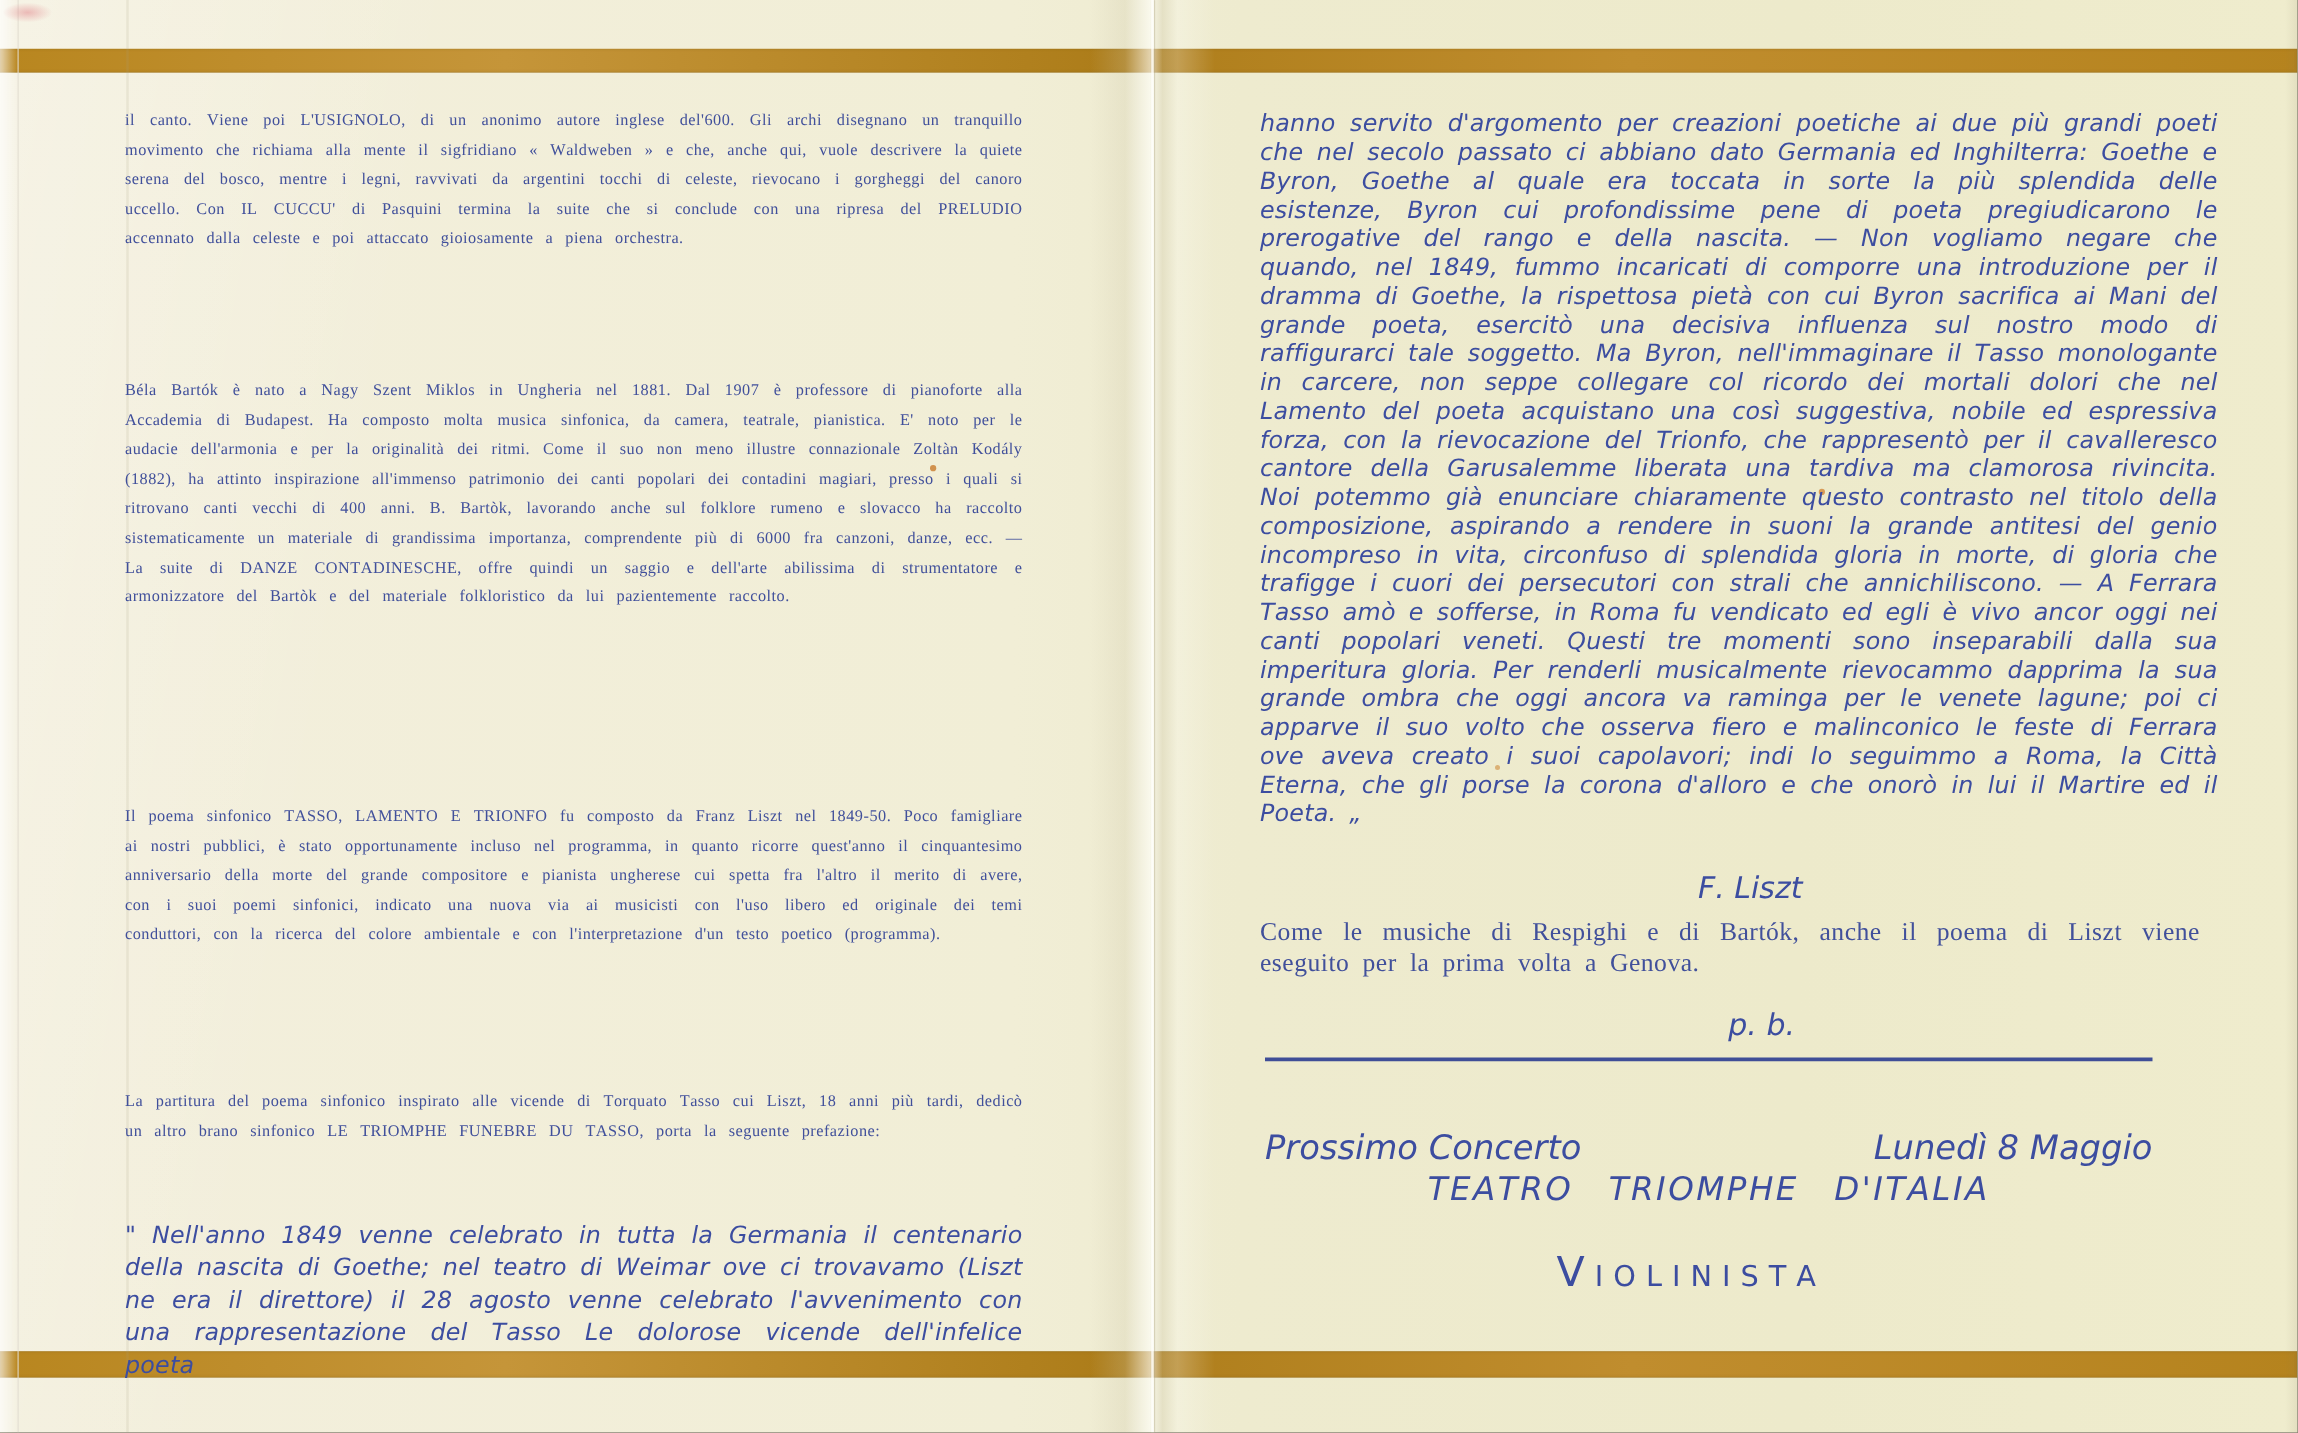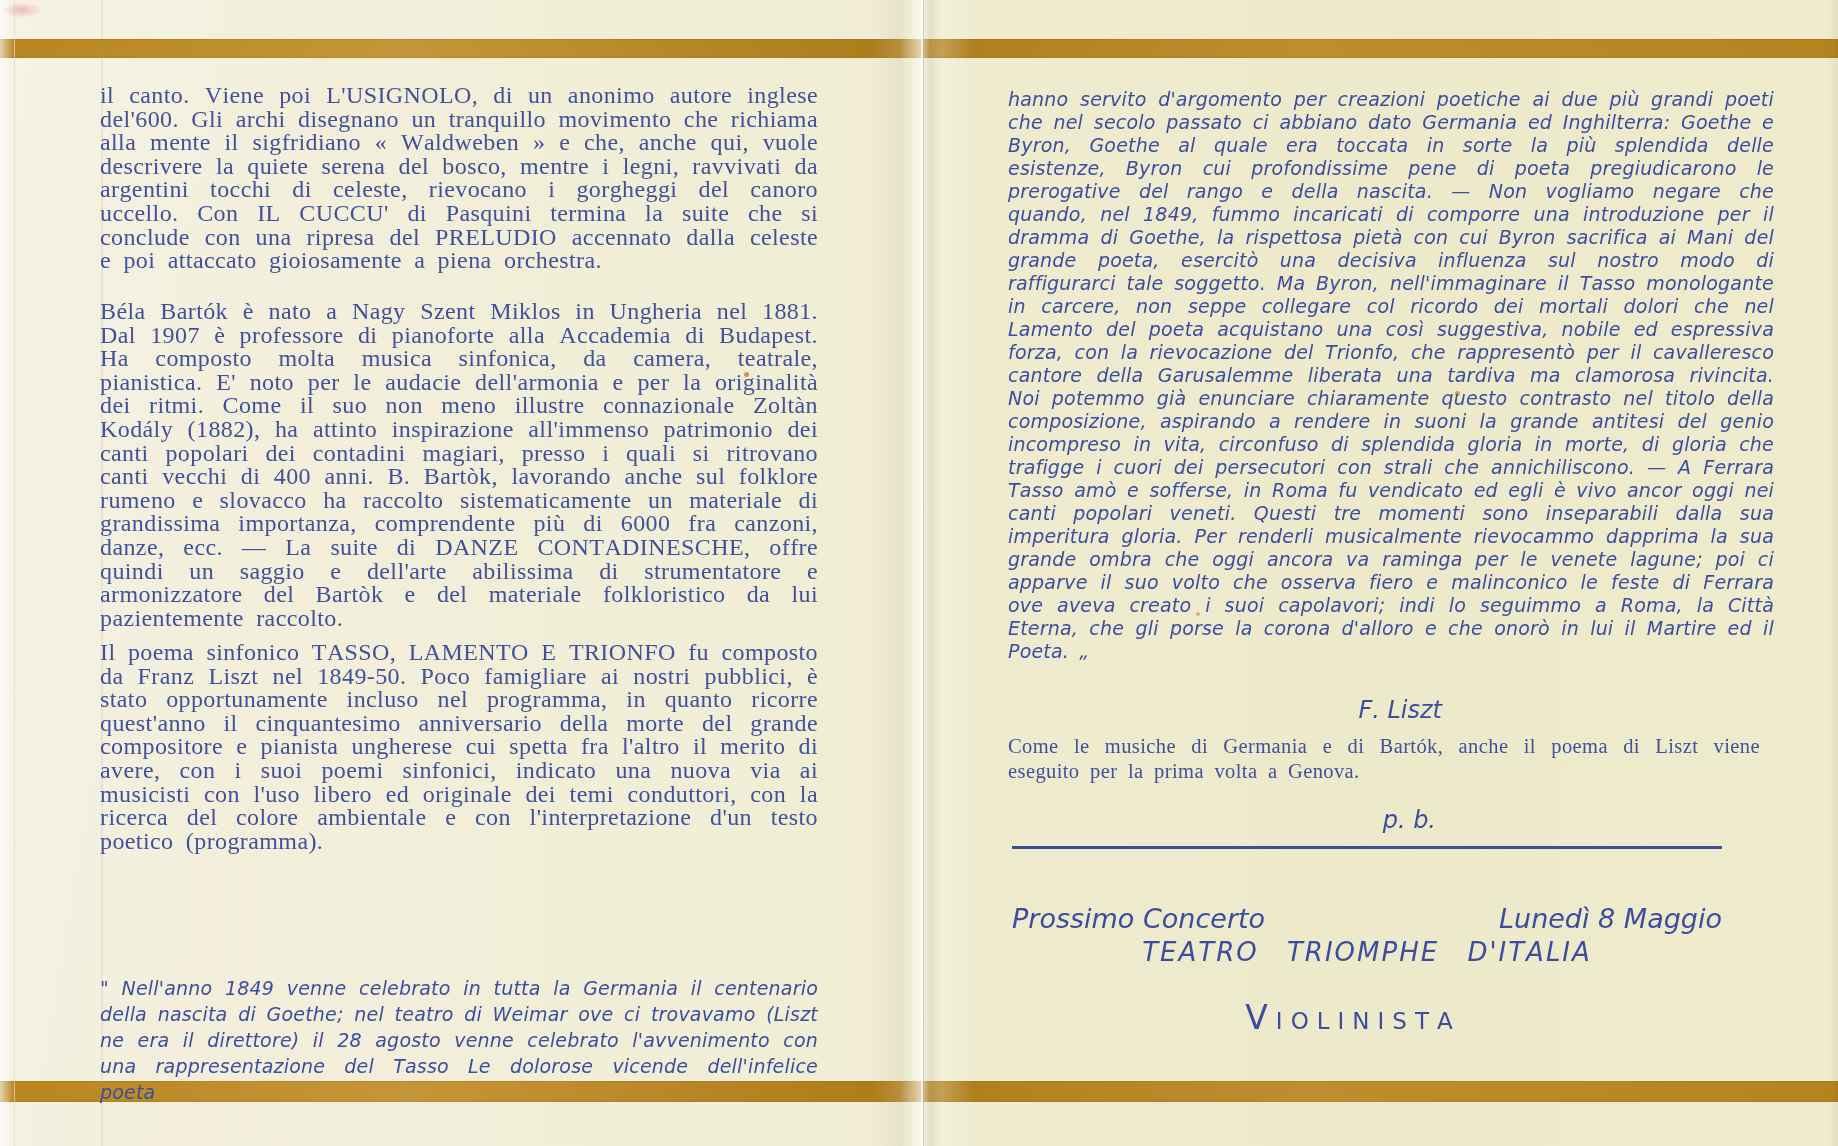--- a/index.html
+++ b/index.html
@@ -59,21 +59,21 @@
   .speck-3{left:1196px;top:612px;width:4px;height:4px;background:#cf8a3a;opacity:.6;}
 
   
   .page-left{
     position:absolute;left:100px;top:84px;width:718px;height:980px;
     font-family:"Liberation Serif","DejaVu Serif",serif;
     color:#41509b;
   }
   .page-left p{
     position:absolute;left:0;width:718px;margin:0;
-    font-size:24px;line-height:23.6px;
+    font-size:13px;line-height:23.6px;
     text-align:justify;
     letter-spacing:0.4px;word-spacing:6px;
   }
   .lp-0{top:0;}
   .lp-1{top:216px;}
   .lp-2{top:557px;}
   .lp-3{top:785px;}
   .lp-quote{
     top:891px !important;
     font-family:"DejaVu Sans","Liberation Sans",sans-serif !important;
@@ -162,27 +162,28 @@
   <div class="fold-line"></div>
   <div class="smudge"></div>
   <div class="speck speck-1"></div>
   <div class="speck speck-2"></div>
   <div class="speck speck-3"></div>
 
   <div class="page-left">
     <p class="lp-0">il canto. Viene poi L'USIGNOLO, di un anonimo autore inglese del'600. Gli archi disegnano un tranquillo movimento che richiama alla mente il sigfridiano « Waldweben » e che, anche qui, vuole descrivere la quiete serena del bosco, mentre i legni, ravvivati da argentini tocchi di celeste, rievocano i gorgheggi del canoro uccello. Con IL CUCCU' di Pasquini termina la suite che si conclude con una ripresa del PRELUDIO accennato dalla celeste e poi attaccato gioiosamente a piena orchestra.</p>
     <p class="lp-1">Béla Bartók è nato a Nagy Szent Miklos in Ungheria nel 1881. Dal 1907 è professore di pianoforte alla Accademia di Budapest. Ha composto molta musica sinfonica, da camera, teatrale, pianistica. E' noto per le audacie dell'armonia e per la originalità dei ritmi. Come il suo non meno illustre connazionale Zoltàn Kodály (1882), ha attinto inspirazione all'immenso patrimonio dei canti popolari dei contadini magiari, presso i quali si ritrovano canti vecchi di 400 anni. B. Bartòk, lavorando anche sul folklore rumeno e slovacco ha raccolto sistematicamente un materiale di grandissima importanza, comprendente più di 6000 fra canzoni, danze, ecc. — La suite di DANZE CONTADINESCHE, offre quindi un saggio e dell'arte abilissima di strumentatore e armonizzatore del Bartòk e del materiale folkloristico da lui pazientemente raccolto.</p>
     <p class="lp-2">Il poema sinfonico TASSO, LAMENTO E TRIONFO fu composto da Franz Liszt nel 1849-50. Poco famigliare ai nostri pubblici, è stato opportunamente incluso nel programma, in quanto ricorre quest'anno il cinquantesimo anniversario della morte del grande compositore e pianista ungherese cui spetta fra l'altro il merito di avere, con i suoi poemi sinfonici, indicato una nuova via ai musicisti con l'uso libero ed originale dei temi conduttori, con la ricerca del colore ambientale e con l'interpretazione d'un testo poetico (programma).</p>
+    <p class="lp-3">La partitura del poema sinfonico inspirato alle vicende di Torquato Tasso cui Liszt, 18 anni più tardi, dedicò un altro brano sinfonico LE TRIOMPHE FUNEBRE DU TASSO, porta la seguente prefazione:</p>
     <p class="lp-quote">" Nell'anno 1849 venne celebrato in tutta la Germania il centenario della nascita di Goethe; nel teatro di Weimar ove ci trovavamo (Liszt ne era il direttore) il 28 agosto venne celebrato l'avvenimento con una rappresentazione del Tasso Le dolorose vicende dell'infelice poeta</p>
   </div>
 
   <div class="page-right">
     <p class="rp-quote">hanno servito d'argomento per creazioni poetiche ai due più grandi poeti che nel secolo passato ci abbiano dato Germania ed Inghilterra: Goethe e Byron, Goethe al quale era toccata in sorte la più splendida delle esistenze, Byron cui profondissime pene di poeta pregiudicarono le prerogative del rango e della nascita. — Non vogliamo negare che quando, nel 1849, fummo incaricati di comporre una introduzione per il dramma di Goethe, la rispettosa pietà con cui Byron sacrifica ai Mani del grande poeta, esercitò una decisiva influenza sul nostro modo di raffigurarci tale soggetto. Ma Byron, nell'immaginare il Tasso monologante in carcere, non seppe collegare col ricordo dei mortali dolori che nel Lamento del poeta acquistano una così suggestiva, nobile ed espressiva forza, con la rievocazione del Trionfo, che rappresentò per il cavalleresco cantore della Garusalemme liberata una tardiva ma clamorosa rivincita. Noi potemmo già enunciare chiaramente questo contrasto nel titolo della composizione, aspirando a rendere in suoni la grande antitesi del genio incompreso in vita, circonfuso di splendida gloria in morte, di gloria che trafigge i cuori dei persecutori con strali che annichiliscono. — A Ferrara Tasso amò e sofferse, in Roma fu vendicato ed egli è vivo ancor oggi nei canti popolari veneti. Questi tre momenti sono inseparabili dalla sua imperitura gloria. Per renderli musicalmente rievocammo dapprima la sua grande ombra che oggi ancora va raminga per le venete lagune; poi ci apparve il suo volto che osserva fiero e malinconico le feste di Ferrara ove aveva creato i suoi capolavori; indi lo seguimmo a Roma, la Città Eterna, che gli porse la corona d'alloro e che onorò in lui il Martire ed il Poeta. „</p>
     <p class="rp-sig rp-sig-liszt">F. Liszt</p>
-    <p class="rp-note">Come le musiche di Germania e di Bartók, anche il poema di Liszt viene eseguito per la prima volta a Genova.</p>
+    <p class="rp-note">Come le musiche di Respighi e di Bartók, anche il poema di Liszt viene eseguito per la prima volta a Genova.</p>
     <p class="rp-sig rp-sig-pb">p. b.</p>
   </div>
 
   <div class="footer">
     <div class="footer-rule"></div>
     <div class="footer-row">
       <span>Prossimo Concerto</span>
       <span>Lunedì 8 Maggio</span>
     </div>
     <div class="footer-venue">TEATRO TRIOMPHE D'ITALIA</div>

